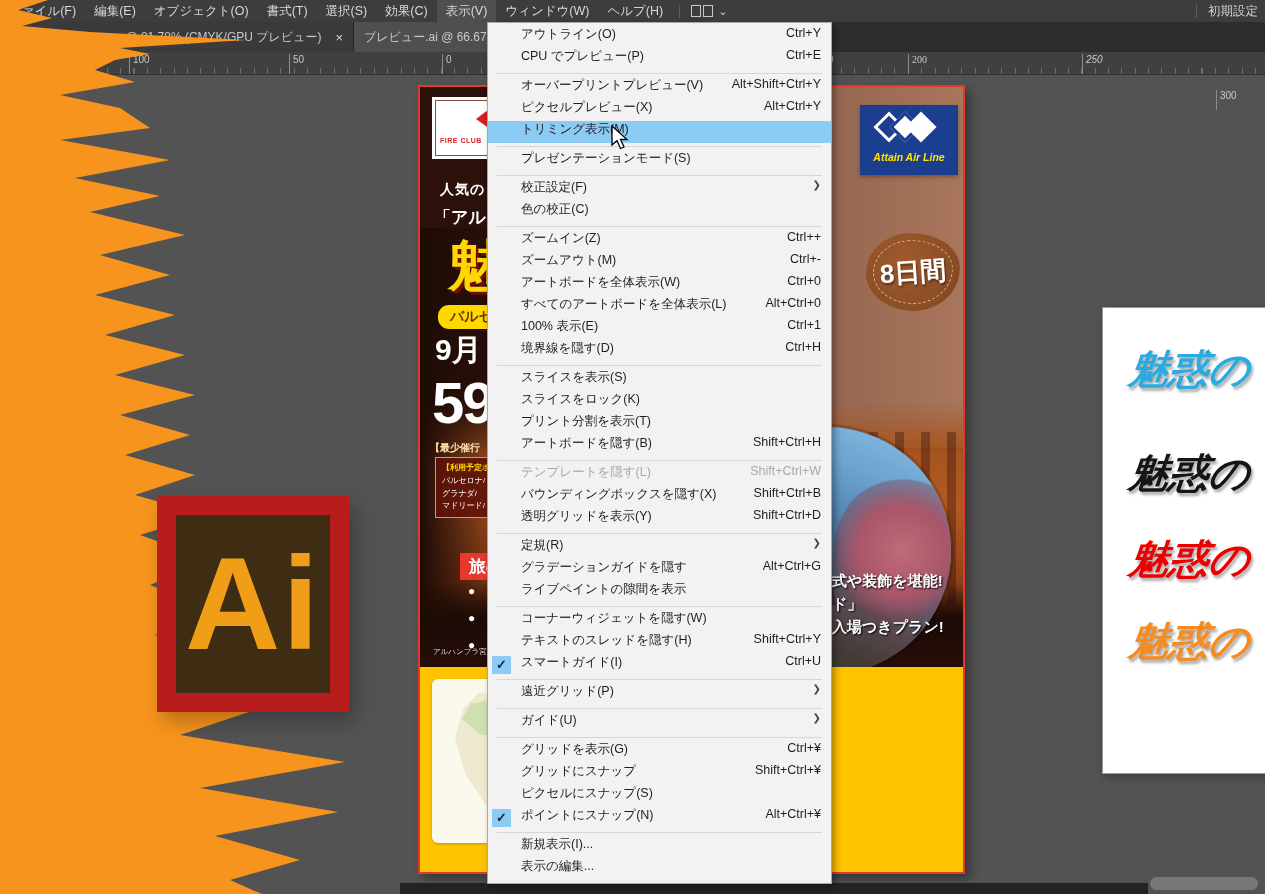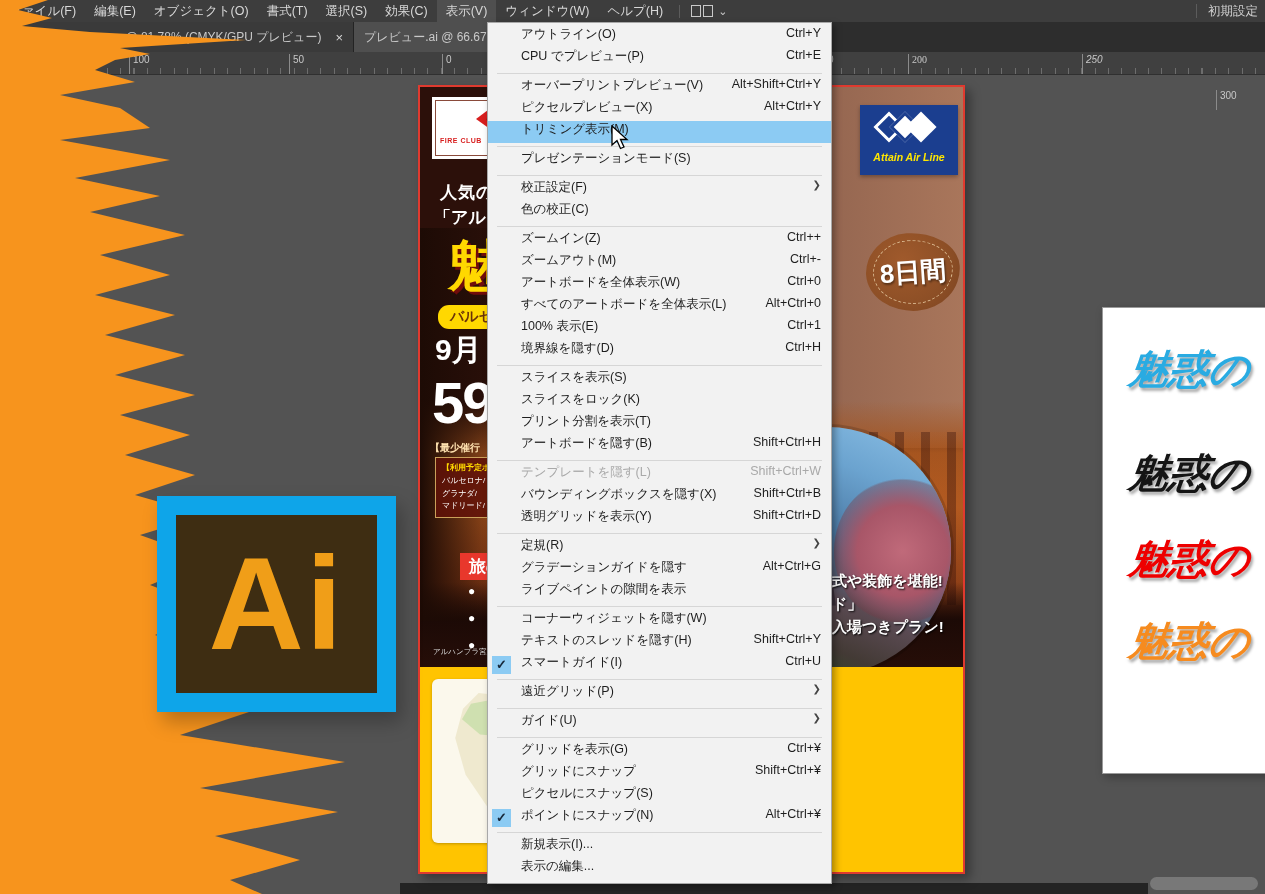--- a/index.html
+++ b/index.html
@@ -59,21 +59,21 @@
       clip-path:polygon(0 40%,100% 10%,55% 100%)}
   .club-txt{left:8px;top:40px;font-size:7px;font-weight:bold;color:#d81e1e;letter-spacing:.5px}
   .airline{left:440px;top:18px;width:98px;height:70px;background:#1b3e8f;
       box-shadow:0 2px 4px rgba(0,0,0,.3)}
   .dia{width:22px;height:22px;top:11px;transform:rotate(45deg)}
   .d1{left:18px;background:#1b3e8f;border:3px solid #fff}
   .d2{left:34px;background:#fff;border:3px solid #1b3e8f}
   .d3{left:50px;background:#fff}
   .air-txt{left:0;right:0;top:46px;text-align:center;color:#ffe600;font-weight:bold;
       font-style:italic;font-size:10.5px;white-space:nowrap}
-  .headline1{left:20px;top:94px;color:#fff;font-size:17px;font-weight:bold;letter-spacing:1px}
+  .headline1{left:20px;top:94px;color:#fff;font-size:14px;font-weight:bold;letter-spacing:1px}
   .headline2{left:14px;top:119px;color:#fff;font-size:17px;font-weight:bold}
   .big-title{left:28px;top:142px;color:#ffd800;font-size:56px;font-weight:900;
       text-shadow:3px 3px 0 rgba(122,12,12,.9)}
   .pill{left:18px;top:218px;background:#ffd800;color:#6a3208;font-size:14px;font-weight:bold;
       padding:3px 12px;border-radius:11px}
   .date-txt{left:15px;top:243px;color:#fff;font-size:30px;font-weight:bold}
   .price-txt{left:12px;top:282px;color:#fff;font-size:58px;font-weight:900;letter-spacing:-2px}
   .note-txt{left:10px;top:354px;color:#ffe2b0;font-size:10px;font-weight:bold}
   .hotel-box{left:15px;top:370px;width:132px;background:rgba(96,18,8,.85);
       border:1px solid #caa05a;padding:4px 6px;font-size:8px;line-height:1.6;color:#fff}
@@ -118,21 +118,21 @@
   .trow:nth-of-type(3){top:224px}
   .trow:nth-of-type(4){top:306px}
 
   
   .bstrip{position:absolute;left:400px;top:883px;width:748px;height:11px;background:#242424;z-index:4}
   .hscroll{position:absolute;left:1150px;top:877px;width:108px;height:13px;background:#787878;
       border-radius:7px;z-index:6}
 
   
   .brush{position:absolute;left:0;top:0;z-index:60;pointer-events:none}
-  .ailogo{position:absolute;left:157px;top:496px;width:239px;height:216px;background:#0ea5e9;
+  .ailogo{position:absolute;left:157px;top:496px;width:192px;height:216px;background:#b91c1c;
       z-index:61;box-shadow:6px 10px 18px rgba(0,0,0,.25)}
   .ailogo-in{position:absolute;inset:19px;background:#3E2D12;display:flex;
       align-items:center;justify-content:center}
   .ailogo-txt{color:#F09E18;font-size:132px;font-weight:bold;line-height:1;letter-spacing:2px}
 
   
   .vmenu{position:absolute;left:487px;top:22px;width:343px;background:#f2f2f2;
       border:1px solid #a8a8a8;padding:3px 0;z-index:70;box-shadow:3px 3px 7px rgba(0,0,0,.35)}
   .vitem{display:flex;align-items:flex-start;height:22px;padding:0 10px 0 33px;
       font-size:12.5px;color:#1e1e1e;position:relative;white-space:nowrap}

